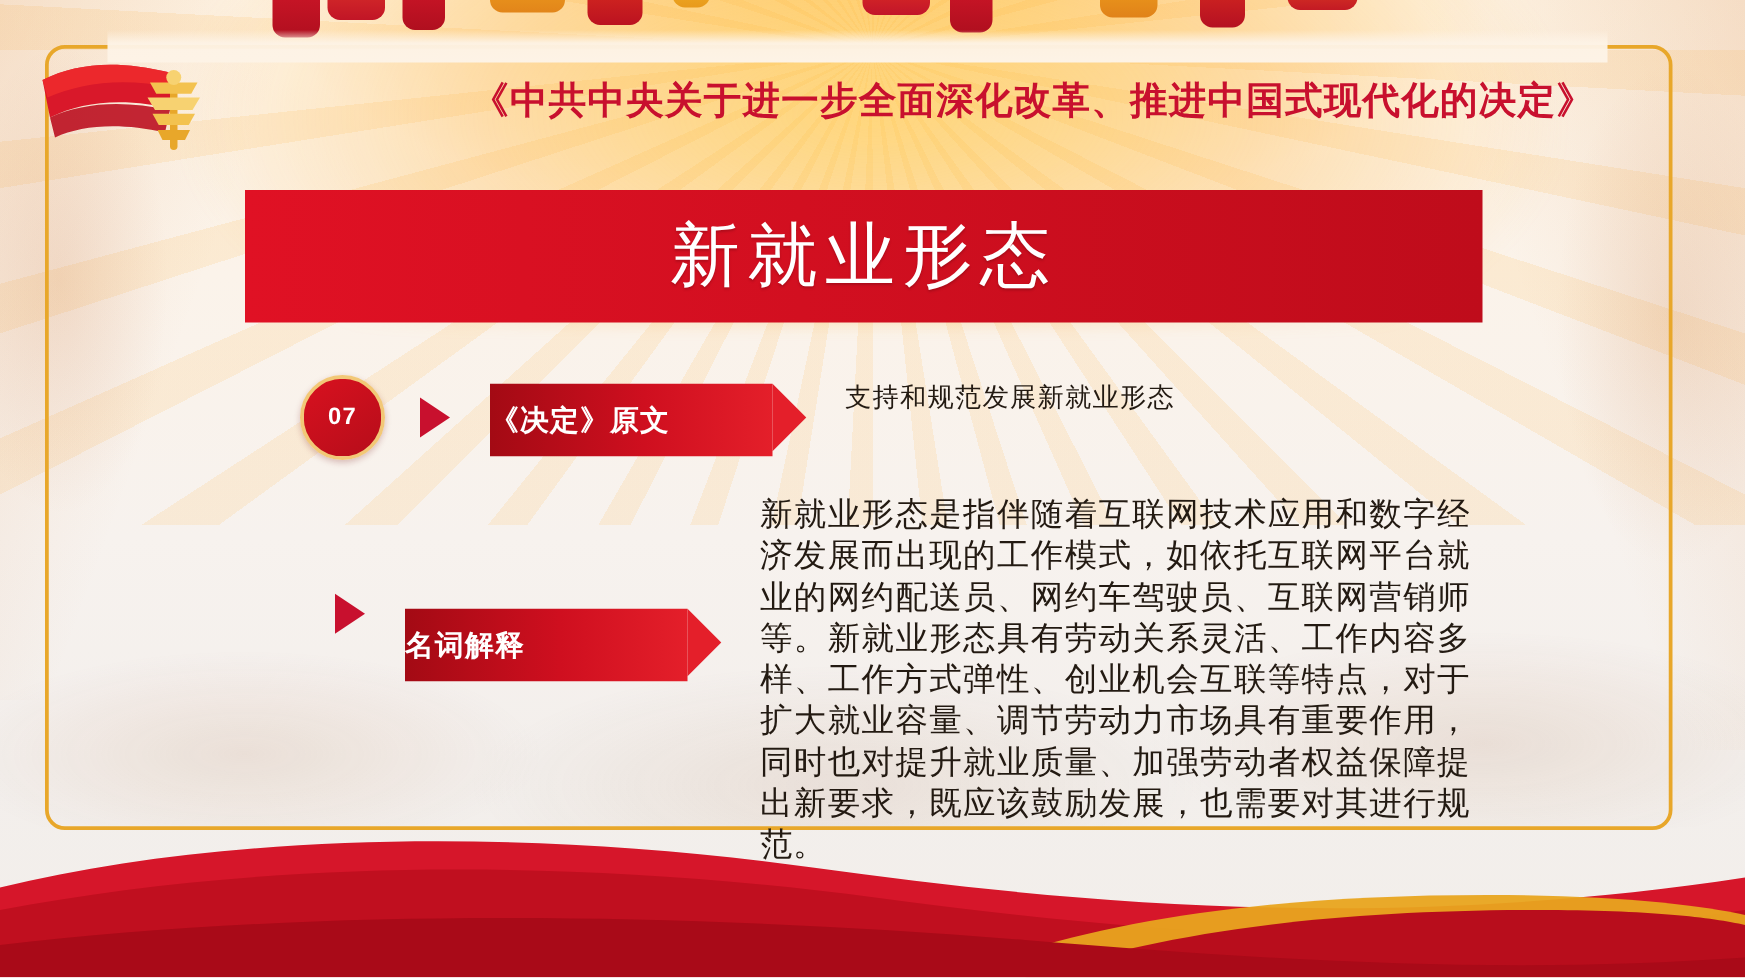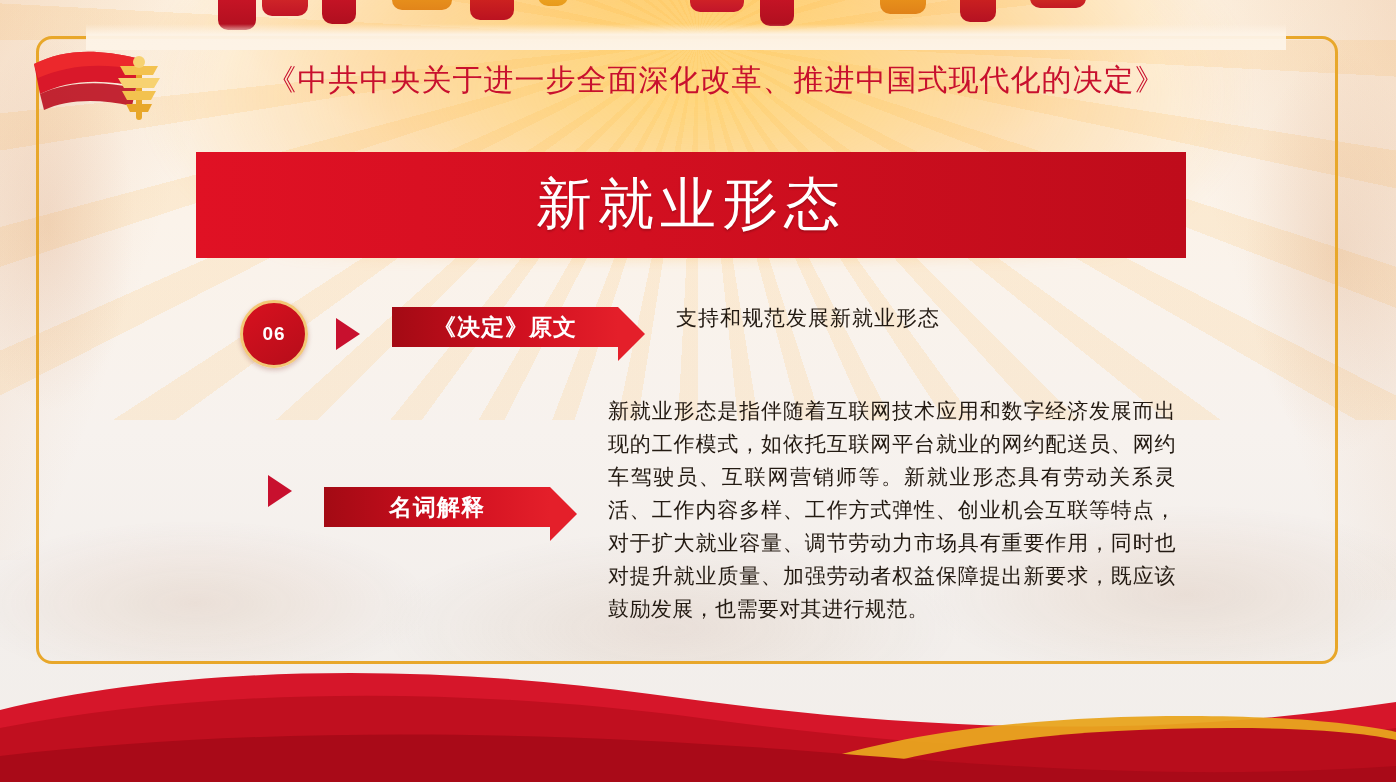--- a/index.html
+++ b/index.html
@@ -129,23 +129,23 @@
   .flag-emblem {
     position: absolute;
     left: -4px; top: 2px;
     width: 132px; height: 86px;
   }
   .flag-emblem svg { display:block; }
   .doc-title {
     position: absolute;
     left: 120px; top: 18px;
     width: 1120px;
-    text-align: center;
+    text-align: right;
     font-family: "Liberation Sans", sans-serif;
-    font-weight: 400;
+    font-weight: 700;
     font-size: 30px;
     letter-spacing: 1px;
     color: #c8102e;
     white-space: nowrap;
   }
 
   
   .title-bar {
     position: absolute;
     left: 196px; top: 152px;
@@ -197,26 +197,26 @@
     margin-left: 22px;
     margin-top: 14px;
     flex: 0 0 auto;
   }
   .row-2 .arrow-sep { margin-top: 76px; }
   .arrow-sep svg { display: block; }
 
   .tag {
     position: relative;
     margin-left: 22px;
-    height: 40px;
+    height: 58px;
     width: 226px;
     background: linear-gradient(90deg, #a30a14 0%, #cf0f1f 55%, #e41f2a 100%);
     display: flex;
     align-items: center;
-    justify-content: center;
+    justify-content: flex-start;
     flex: 0 0 auto;
   }
   .row-1 .tag { margin-top: 7px; }
   .row-2 .tag { margin-top: 92px; }
   .tag .tag-txt {
     font-family: "Liberation Sans", sans-serif;
     font-weight: 700;
     font-size: 23px;
     color: #ffffff;
     letter-spacing: 1px;
@@ -239,21 +239,21 @@
   }
   .row-1 .row-text {
     margin-top: 4px;
     font-size: 21px;
     letter-spacing: 1px;
     white-space: nowrap;
   }
   .row-2 .row-text {
     margin-top: 0;
     width: 568px;
-    font-size: 21px;
+    font-size: 26px;
     line-height: 33px;
     text-align: justify;
     letter-spacing: 0.4px;
   }
 </style>
 </head>
 <body>
 
 <div id="slide">
 
@@ -298,21 +298,21 @@
       </svg>
     </div>
     <div class="doc-title">《中共中央关于进一步全面深化改革、推进中国式现代化的决定》</div>
   </div>
 
   <div class="title-bar">
     <span class="txt">新就业形态</span>
   </div>
 
   <div class="row row-1">
-    <div class="num-badge">06</div>
+    <div class="num-badge">07</div>
     <div class="arrow-sep">
       <svg width="40" height="40" viewBox="0 0 40 40" xmlns="http://www.w3.org/2000/svg">
         <path d="M6 4 L30 20 L6 36 Z" fill="#c8102e"></path>
       </svg>
     </div>
     <div class="tag">
       <span class="tag-txt">《决定》原文</span>
     </div>
     <div class="row-text">支持和规范发展新就业形态</div>
   </div>

